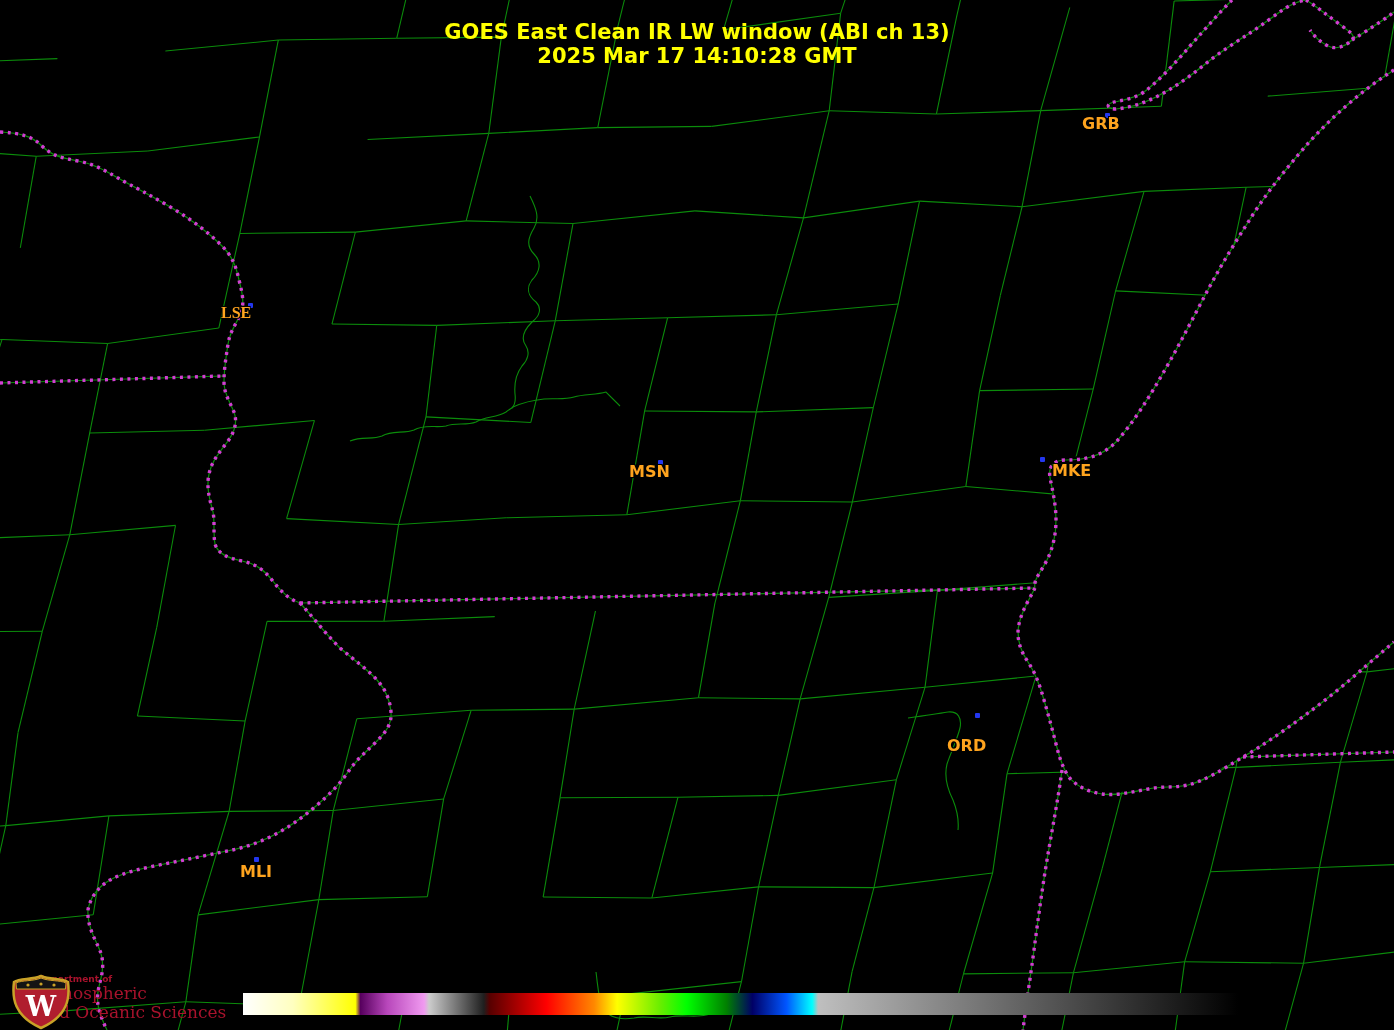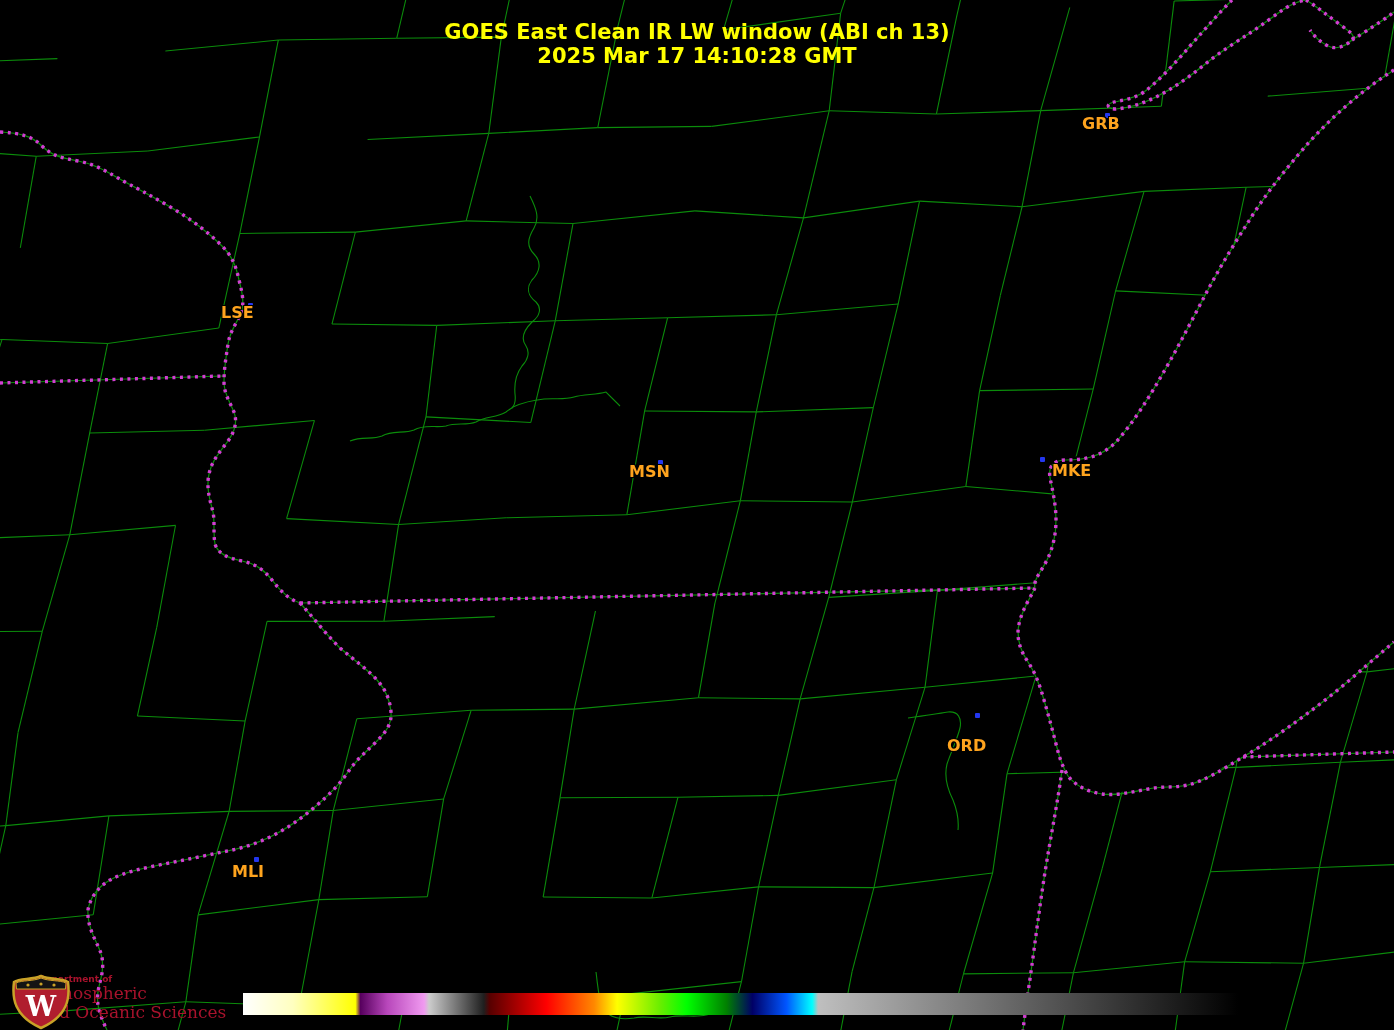--- a/index.html
+++ b/index.html
@@ -372,31 +372,31 @@
       </g>
     </svg>
 
   <div class="title-block">
     <div>GOES East Clean IR LW window (ABI ch 13)</div>
     <div>2025 Mar 17  14:10:28 GMT</div>
   </div>
 
   <div id="stations">
       <div class="station-dot" style="left: 248px; top: 303px;"></div>
-      <div class="station-label" style="left: 221px; top: 305px;">LSE</div>
+      <div class="station-label" style="left: 221px; top: 305px; font-family: Liberation Serif, serif;">LSE</div>
       <div class="station-dot" style="left: 1105px; top: 113px;"></div>
       <div class="station-label" style="left: 1082px; top: 116px;">GRB</div>
       <div class="station-dot" style="left: 658px; top: 460px;"></div>
       <div class="station-label" style="left: 629px; top: 464px;">MSN</div>
       <div class="station-dot" style="left: 1040px; top: 457px;"></div>
       <div class="station-label" style="left: 1052px; top: 463px;">MKE</div>
       <div class="station-dot" style="left: 975px; top: 713px;"></div>
       <div class="station-label" style="left: 947px; top: 738px;">ORD</div>
       <div class="station-dot" style="left: 254px; top: 857px;"></div>
-      <div class="station-label" style="left: 232px; top: 864px;">MLI</div>
+      <div class="station-label" style="left: 240px; top: 864px;">MLI</div>
     </div>
 
   <div id="colorbar" style="background: linear-gradient(to right, rgb(255, 255, 255) 0%, rgb(255, 255, 192) 5%, rgb(255, 255, 0) 11.3%, rgb(87, 0, 94) 11.8%, rgb(184, 71, 187) 14.5%, rgb(240, 154, 240) 18.2%, rgb(204, 204, 204) 18.7%, rgb(31, 31, 31) 24.2%, rgb(87, 0, 0) 24.8%, rgb(255, 0, 0) 30.5%, rgb(255, 136, 0) 35.3%, rgb(255, 255, 0) 37.6%, rgb(102, 238, 0) 42%, rgb(0, 255, 0) 44.6%, rgb(0, 128, 0) 48.6%, rgb(0, 0, 102) 51.2%, rgb(0, 85, 255) 54.6%, rgb(0, 255, 255) 57.2%, rgb(191, 191, 191) 57.8%, rgb(0, 0, 0) 100%);"></div>
 
   <div class="logo">
     <svg width="70" height="56" viewBox="0 0 70 56" style="position:absolute;left:0;top:0;">
       <path d="M35,2 C44,6 56,4 62,8 C64,24 62,42 35,54 C8,42 6,24 8,8 C14,4 26,6 35,2 Z" fill="#b01e2e" stroke="#c9a227" stroke-width="2.5"></path>
       <path d="M10,9 C16,6 27,7.5 35,4 C43,7.5 54,6 60,9 L59.5,15 L10.5,15 Z" fill="#141414" stroke="#c9a227" stroke-width="1"></path>
       <circle cx="22" cy="11" r="1.6" fill="#c9a227"></circle>
       <circle cx="35" cy="10" r="1.6" fill="#c9a227"></circle>

